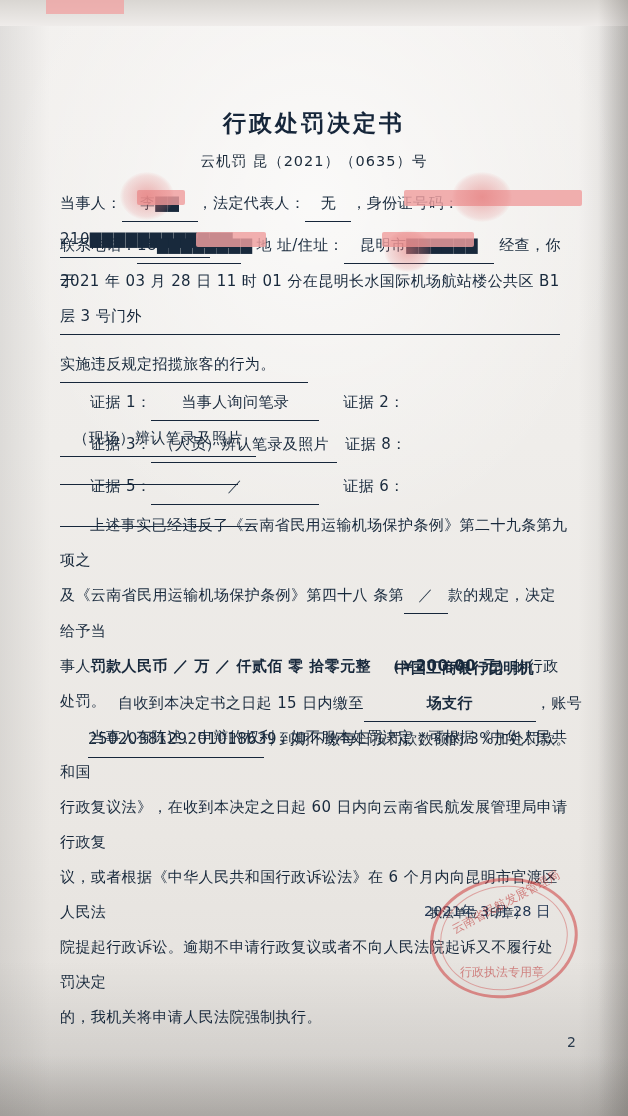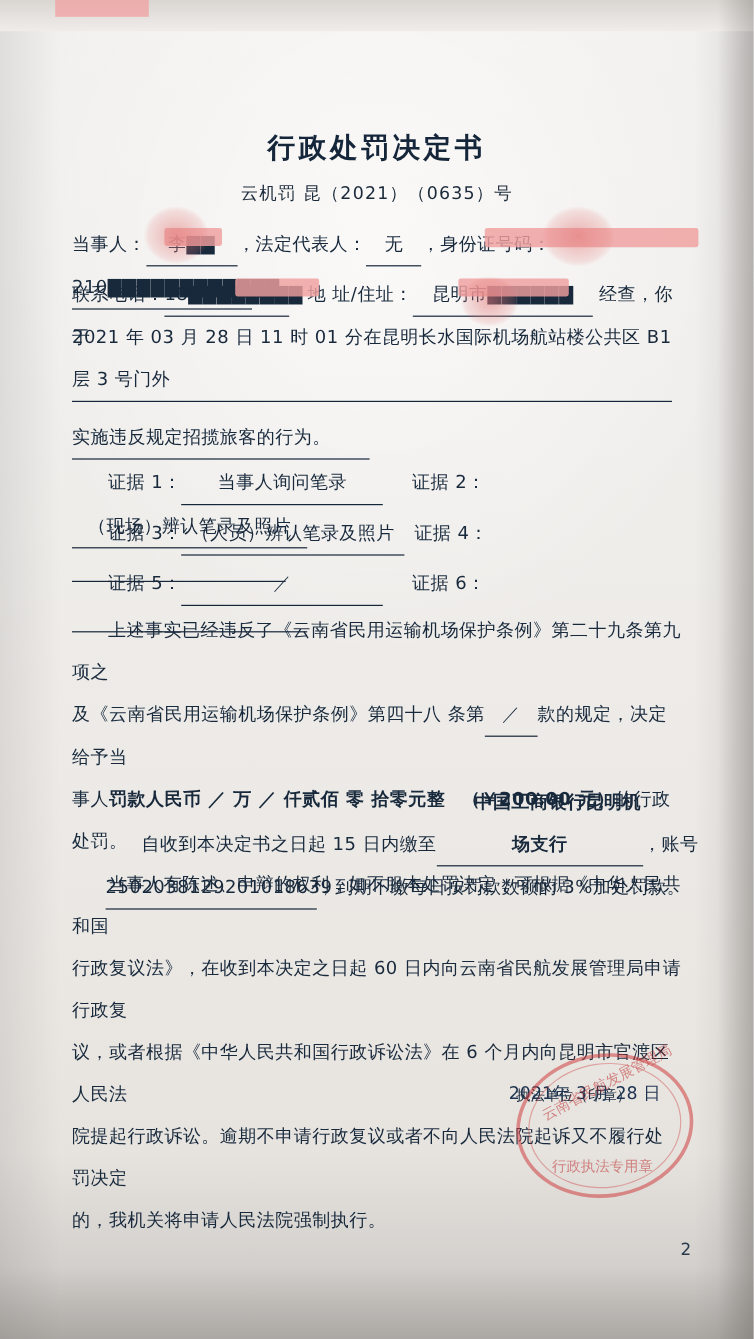--- a/index.html
+++ b/index.html
@@ -148,21 +148,21 @@
     <div class="body-text l4">
       <span class="u" style="width:248px;text-align:left">实施违反规定招揽旅客的行为。</span>
     </div>
 
 
     <div class="body-text ev1">
       <span style="display:inline-block;width:30px"></span><span>证据 1：</span><span class="ev-val" style="width:168px">当事人询问笔录</span><span style="display:inline-block;width:24px"></span><span>证据 2：</span><span class="ev-val" style="width:196px">（现场）辨认笔录及照片</span>
     </div>
 
     <div class="body-text ev2">
-      <span style="display:inline-block;width:30px"></span><span>证据 3：</span><span class="ev-val" style="width:186px">（人员）辨认笔录及照片</span><span style="display:inline-block;width:8px"></span><span>证据 4：</span><span class="ev-val" style="width:178px"></span>
+      <span style="display:inline-block;width:30px"></span><span>证据 3：</span><span class="ev-val" style="width:186px">（人员）辨认笔录及照片</span><span style="display:inline-block;width:8px"></span><span>证据 8：</span><span class="ev-val" style="width:178px"></span>
     </div>
 
     <div class="body-text ev3">
       <span style="display:inline-block;width:30px"></span><span>证据 5：</span><span class="ev-val" style="width:168px">／</span><span style="display:inline-block;width:24px"></span><span>证据 6：</span><span class="ev-val" style="width:196px"></span>
     </div>
 
     <div class="body-text p1">
       <div class="indent">上述事实已经违反了《云南省民用运输机场保护条例》第二十九条第九项之</div>
       <div><span>及《云南省民用运输机场保护条例》第四十八 条第</span><span class="u" style="width:44px">／</span><span>款的规定，决定给予当</span></div>
       <div><span>事人</span><span class="bold">罚款人民币 ／ 万 ／ 仟贰佰 零 拾零元整</span><span style="display:inline-block;width:14px"></span><span class="bold">（￥200.00 元）</span><span>的行政处罚。</span></div>

